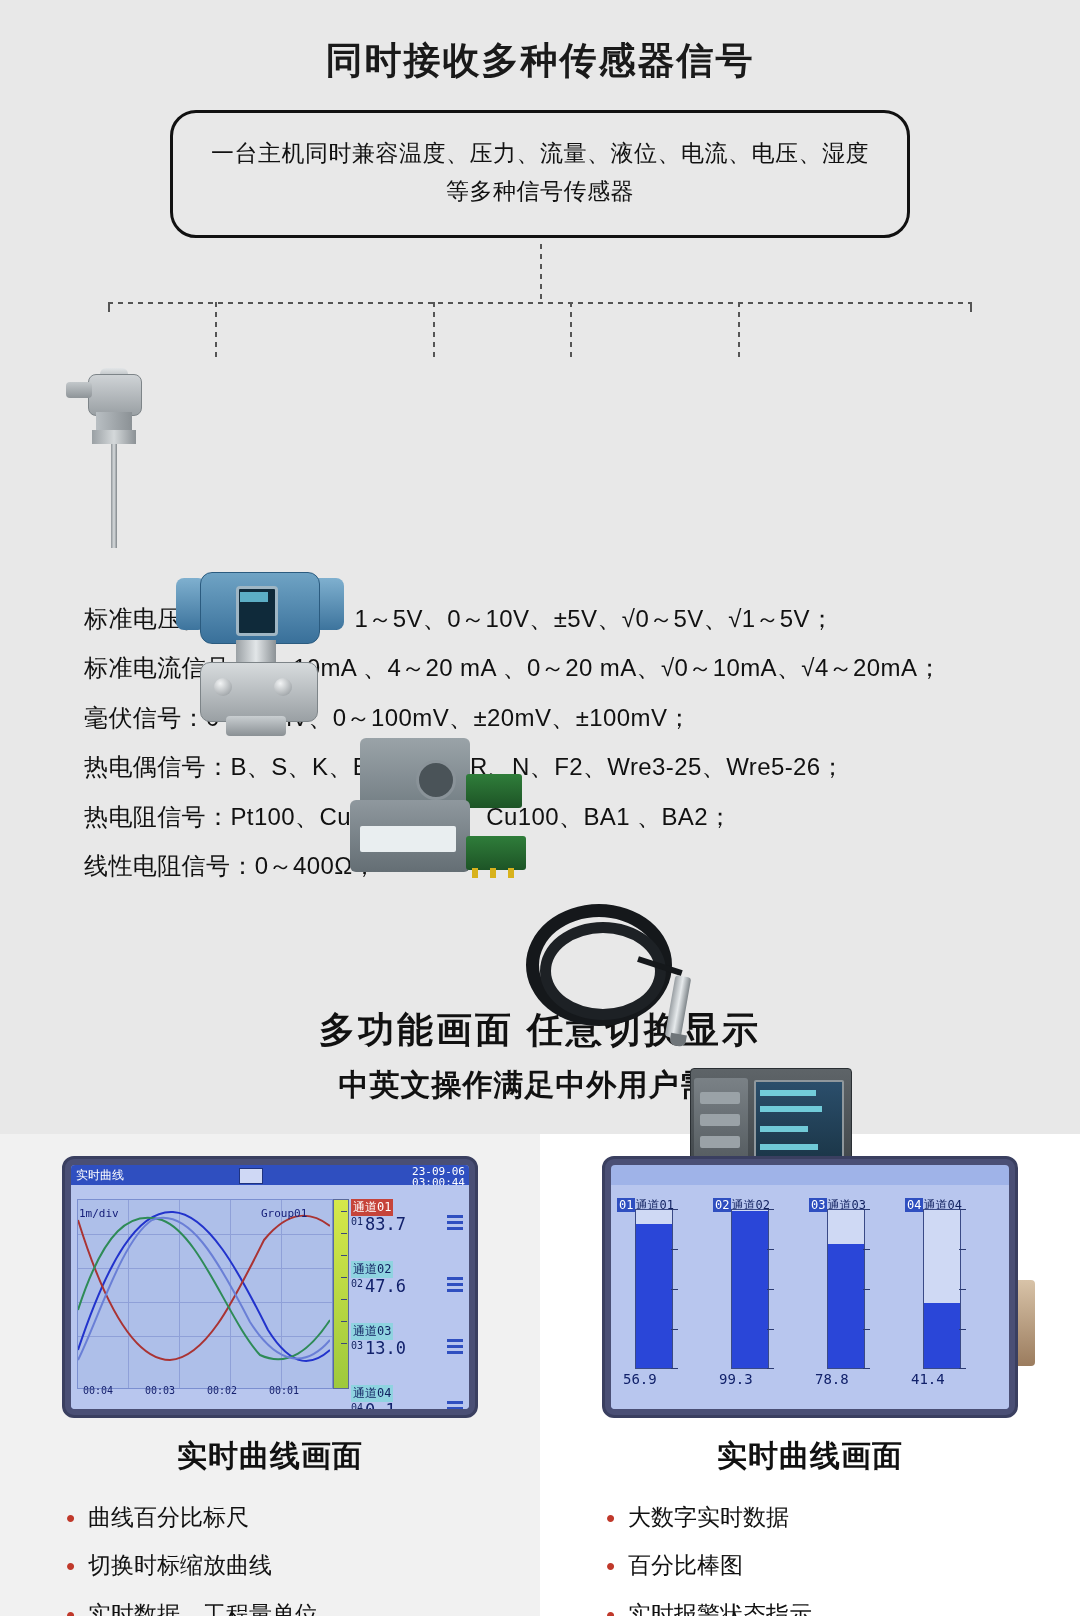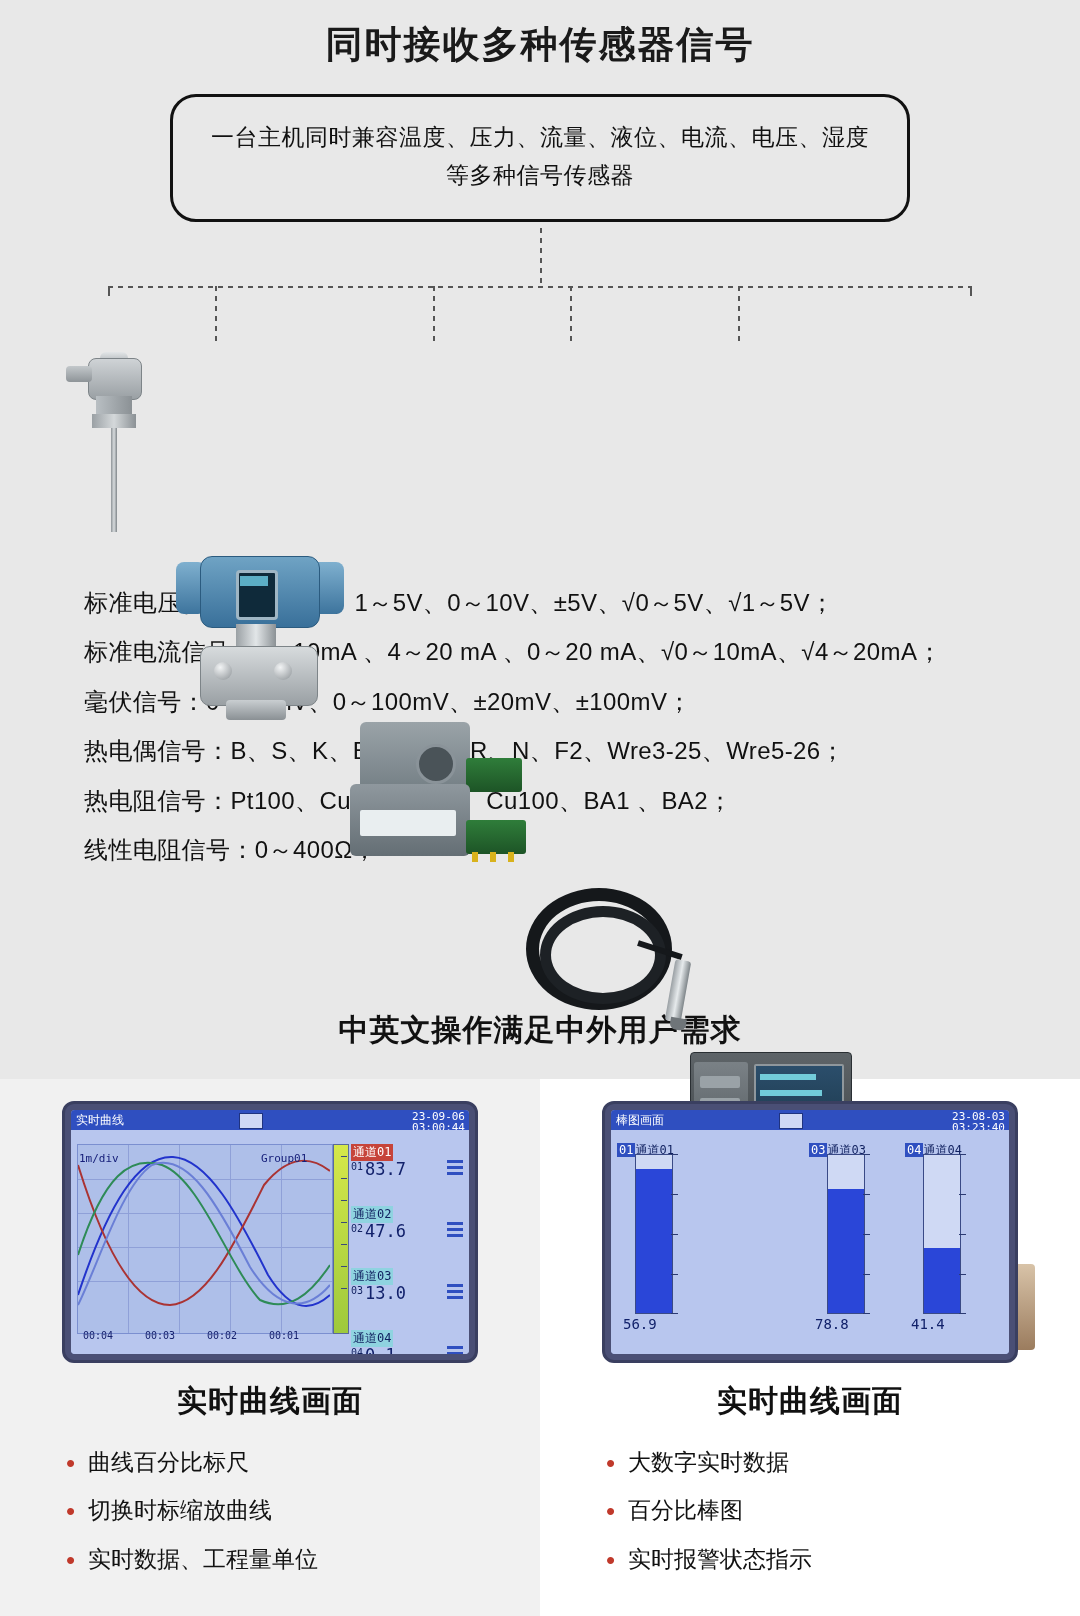--- a/index.html
+++ b/index.html
@@ -8,21 +8,21 @@
     background:#e8e8e8;
     font-family:"Liberation Sans","DejaVu Sans",sans-serif;
     color:#111;
     position:relative;
     overflow:hidden;
   }
   
   .sec1{position:relative;height:1000px;}
   .title1{
     text-align:center;font-size:37px;font-weight:bold;
-    letter-spacing:2px;padding-top:20px;color:#1a1a1a;
+    letter-spacing:2px;padding-top:36px;color:#1a1a1a;
   }
   .callout{
     margin:24px auto 0;width:740px;box-sizing:border-box;
     border:3px solid #111;border-radius:26px;
     padding:22px 30px 24px;text-align:center;
     font-size:23px;line-height:1.65;letter-spacing:.5px;
     background:transparent;
   }
   .tree{position:relative;height:120px;margin-top:6px;}
   .tree .vtop{position:absolute;left:50%;top:0;width:2px;height:58px;
@@ -284,20 +284,21 @@
     <div>标准电压信号： 0～5V、1～5V、0～10V、±5V、√0～5V、√1～5V；</div>
     <div>标准电流信号：0～10mA 、4～20 mA 、0～20 mA、√0～10mA、√4～20mA；</div>
     <div>毫伏信号：0～20mV、0～100mV、±20mV、±100mV；</div>
     <div>热电偶信号：B、S、K、E、T、J、R、N、F2、Wre3-25、Wre5-26；</div>
     <div>热电阻信号：Pt100、Cu50、Cu53、Cu100、BA1 、BA2；</div>
     <div>线性电阻信号：0～400Ω；</div>
   </div>
 </div>
 
 <div class="sec2">
+  <div class="title2">多功能画面  任意切换显示</div>
   <div class="title3">中英文操作满足中外用户需求</div>
 
   <div class="panels">
 
     <div class="panelcol left">
       <div class="screenbox">
         <div class="scr">
           <div class="topbar">
             <span class="tl">实时曲线</span>
             <span class="ico"></span>
@@ -390,71 +391,79 @@
         <li>曲线百分比标尺</li>
         <li>切换时标缩放曲线</li>
         <li>实时数据、工程量单位</li>
 
       </ul>
     </div>
 
     <div class="panelcol right">
       <div class="screenbox">
         <div class="scr">
-          <div class="topbar">
-            <span class="tl">棒图画面</span>
-            <span class="ico"></span>
-            <span class="tr1">23-08-03</span>
-            <span class="tr2">03:23:40</span>
-          </div>
           <div class="bars-scr">
 
             <div class="bgrp" style="left:6px">
               <div class="hd"><b>01</b><span>通道01</span></div>
               <div class="track">
                   <div class="fill" style="height:90.9%"></div>
                 </div>
               <div class="ticks">
                   <i style="top:0"></i>
                   <i style="top:25%"></i>
                   <i style="top:50%"></i>
                   <i style="top:75%"></i>
                   <i style="bottom:0"></i>
                 </div>
               <div class="num">56.9</div>
             </div>
 
-
-            <div class="bgrp" style="left:198px">
-              <div class="hd"><b>03</b><span>通道03</span></div>
+            <div class="bgrp" style="left:102px">
+              <div class="hd"><b>02</b><span>通道02</span></div>
               <div class="track">
-                  <div class="fill" style="height:78.8%"></div>
+                  <div class="fill" style="height:99.3%"></div>
                 </div>
               <div class="ticks">
                   <i style="top:0"></i>
                   <i style="top:25%"></i>
                   <i style="top:50%"></i>
                   <i style="top:75%"></i>
                   <i style="bottom:0"></i>
                 </div>
-              <div class="num">78.8</div>
-            </div>
-
-            <div class="bgrp" style="left:294px">
-              <div class="hd"><b>04</b><span>通道04</span></div>
+              <div class="num">99.3</div>
+            </div>
+
+            <div class="bgrp" style="left:198px">
+              <div class="hd"><b>03</b><span>通道03</span></div>
               <div class="track">
-                  <div class="fill" style="height:41.4%"></div>
+                  <div class="fill" style="height:78.8%"></div>
                 </div>
               <div class="ticks">
                   <i style="top:0"></i>
                   <i style="top:25%"></i>
                   <i style="top:50%"></i>
                   <i style="top:75%"></i>
                   <i style="bottom:0"></i>
                 </div>
+              <div class="num">78.8</div>
+            </div>
+
+            <div class="bgrp" style="left:294px">
+              <div class="hd"><b>04</b><span>通道04</span></div>
+              <div class="track">
+                  <div class="fill" style="height:41.4%"></div>
+                </div>
+              <div class="ticks">
+                  <i style="top:0"></i>
+                  <i style="top:25%"></i>
+                  <i style="top:50%"></i>
+                  <i style="top:75%"></i>
+                  <i style="bottom:0"></i>
+                </div>
               <div class="num">41.4</div>
             </div>
 
           </div>
         </div>
       </div>
 
       <div class="captionline">实时曲线画面</div>
       <ul class="bullets">
         <li>大数字实时数据</li>

